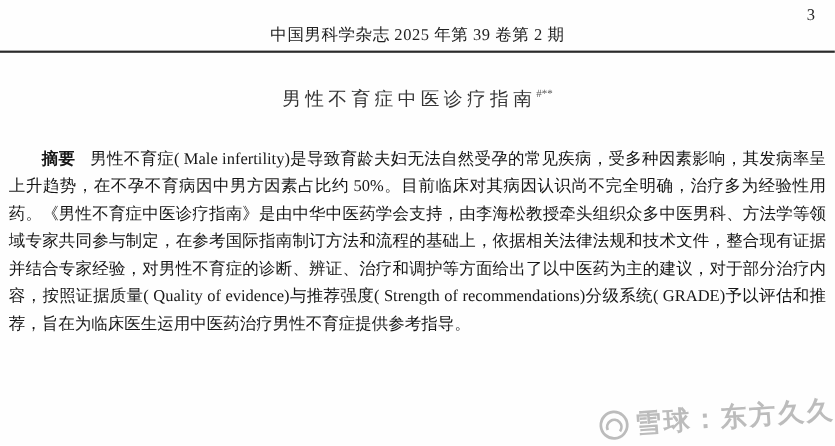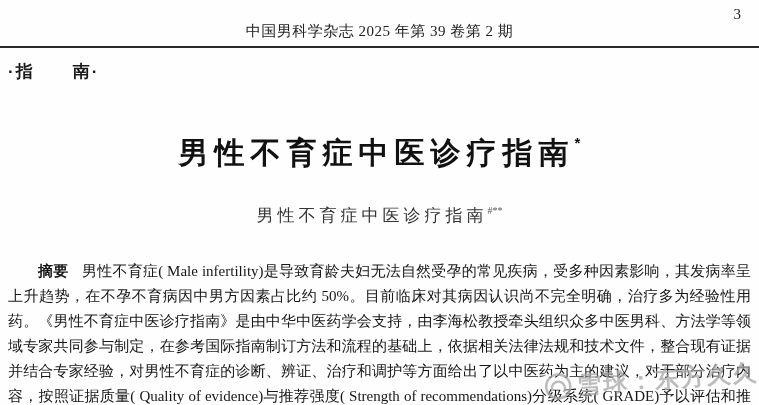--- a/index.html
+++ b/index.html
@@ -122,23 +122,21 @@
 </head>
 <body>
 
 <div class="page">
 
   <div class="running-head">
     <div class="journal-line">中国男科学杂志 2025 年第 39 卷第 2 期</div>
     <div class="page-number">3</div>
   </div>
 
-  <div class="section-marker">·指　　南·</div>
 
-  <h1 class="article-title" style="margin-bottom:0;"><span>男性不育症中医诊疗指南</span><sup>*</sup></h1>
 
   <div class="authors-line"><span>男性不育症中医诊疗指南</span><sup>#**</sup></div>
 
   <p class="abstract"><span class="abstract-label">摘要</span><span>男性不育症( Male infertility)是导致育龄夫妇无法自然受孕的常见疾病，受多种因素影响，其发病率呈上升趋势，在不孕不育病因中男方因素占比约 50%。目前临床对其病因认识尚不完全明确，治疗多为经验性用药。《男性不育症中医诊疗指南》是由中华中医药学会支持，由李海松教授牵头组织众多中医男科、方法学等领域专家共同参与制定，在参考国际指南制订方法和流程的基础上，依据相关法律法规和技术文件，整合现有证据并结合专家经验，对男性不育症的诊断、辨证、治疗和调护等方面给出了以中医药为主的建议，对于部分治疗内容，按照证据质量( Quality of evidence)与推荐强度( Strength of recommendations)分级系统( GRADE)予以评估和推荐，旨在为临床医生运用中医药治疗男性不育症提供参考指导。</span></p>
 
 
   <div class="wm-site">
     <span>
       <svg width="30" height="30" viewBox="0 0 30 30" fill="none">
         <circle cx="15" cy="15" r="12" stroke="rgba(165,165,165,0.75)" stroke-width="2.5"></circle>

